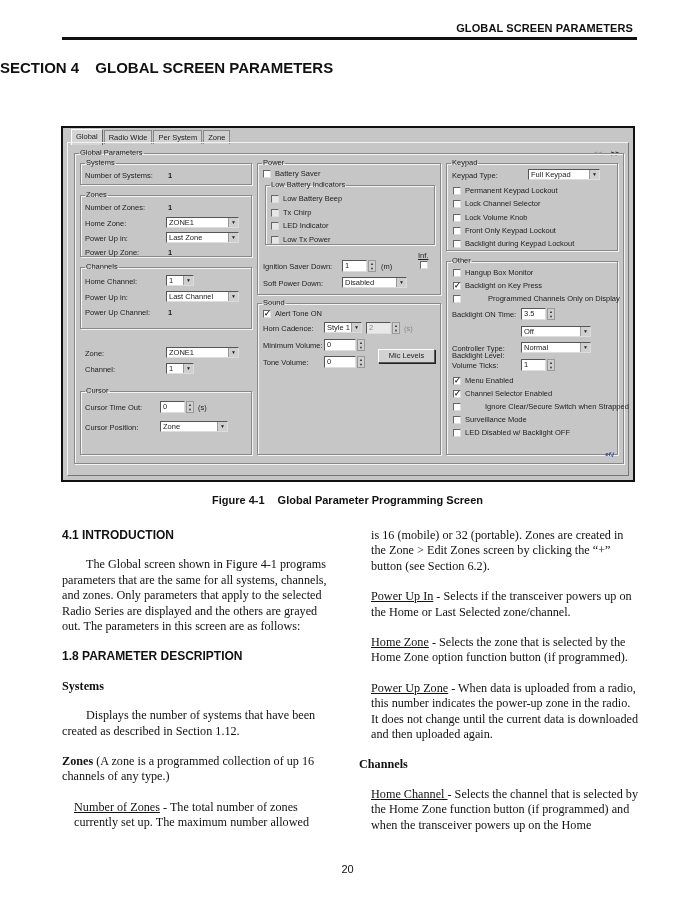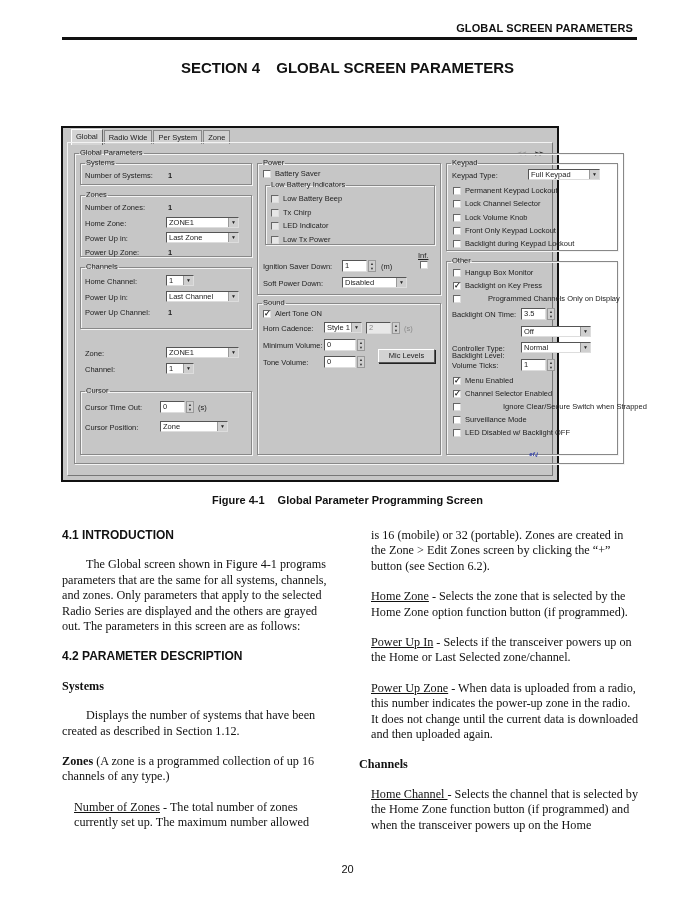--- a/index.html
+++ b/index.html
@@ -1,23 +1,23 @@
 <!DOCTYPE html>
 <html><head>
 <meta charset="utf-8">
 <style>
   html, body { margin: 0; padding: 0; background: #ffffff; }
   body { width: 695px; height: 899px; position: relative; overflow: hidden; font-family: "Liberation Sans", sans-serif; color: #111; }
   .running-head { position: absolute; top: 22px; right: 62px; font-size: 11px; font-weight: bold; letter-spacing: 0.1px; }
   .head-rule { position: absolute; top: 37px; left: 62px; width: 575px; height: 3px; background: #111; }
-  .section-title { position: absolute; top: 59px; left: 0; width: 695px; text-align: center; font-size: 15px; font-weight: bold; }
+  .section-title { position: absolute; top: 59px; left: 0; width: 695px; text-align: left; font-size: 15px; font-weight: bold; }
   .section-title .num { margin-right: 12px; }
 
   
-  .win { position: absolute; left: 61px; top: 126px; width: 498px; height: 356px; background: #c6c6c6; border: 2px solid #111; box-sizing: border-box; font-size: 7.5px; color: #222; }
+  .win { position: absolute; left: 61px; top: 126px; width: 574px; height: 356px; background: #c6c6c6; border: 2px solid #111; box-sizing: border-box; font-size: 7.5px; color: #222; }
   .tabs { position: absolute; left: 8px; top: 2px; height: 13px; display: flex; }
   .tab { border: 1px solid #888; border-bottom: none; background: #d0d0d0; padding: 1px 4px; margin-right: 1px; font-size: 7.5px; height: 11px; line-height: 11px; }
   .tab.active { background: #d4d4d4; border-color: #fff #666 #666 #fff; position: relative; top: -1px; height: 13px; }
   .tabbody { position: absolute; left: 4px; top: 14px; right: 4px; bottom: 4px; border: 1px solid #f2f2f2; border-right-color: #777; border-bottom-color: #777; }
   .navarrows { position: absolute; right: 8px; top: 6px; font-size: 8px; font-weight: bold; }
   .navarrows .dis { color: #999; margin-right: 6px; }
   fieldset.gb { position: absolute; margin: 0; padding: 0; border: 1px solid #888; box-shadow: inset 1px 1px 0 #f4f4f4, 1px 1px 0 #f4f4f4; }
   fieldset.gb > legend { font-size: 7.5px; padding: 0 1px; margin-left: 4px; line-height: 8px; }
   .lbl { position: absolute; font-size: 7.5px; white-space: nowrap; }
   .val { position: absolute; font-size: 7.5px; font-weight: bold; }
@@ -193,46 +193,46 @@
     <span class="lbl" style="left:384px; top:201px;">Controller Type:</span>
     <div class="combo" style="left:453px; top:199px; width:70px;"><span>Normal</span><span class="arr">▼</span></div>
     <span class="lbl" style="left:384px; top:218px;">Volume Ticks:</span>
     <div class="spin" style="left:453px; top:216px; width:25px;">1</div>
     <div class="spinbtn" style="left:479px; top:216px;">▲<br>▼</div>
     <span class="chk" style="left:385px; top:234px;">✓</span>
     <span class="chkl" style="left:397px; top:233px;">Menu Enabled</span>
     <span class="chk" style="left:385px; top:247px;">✓</span>
     <span class="chkl" style="left:397px; top:246px;">Channel Selector Enabled</span>
     <span class="chk" style="left:385px; top:260px;"></span>
-    <span class="chkl" style="left:415px; top:259px;padding-left:20px;">Ignore Clear/Secure Switch when Strapped</span>
+    <span class="chkl" style="left:397px; top:259px;padding-left:20px;">Ignore Clear/Secure Switch when Strapped</span>
     <span class="chk" style="left:385px; top:273px;"></span>
     <span class="chkl" style="left:397px; top:272px;">Surveillance Mode</span>
     <span class="chk" style="left:385px; top:286px;"></span>
     <span class="chkl" style="left:397px; top:285px;">LED Disabled w/ Backlight OFF</span>
     <span class="logo" style="right:14px; bottom:18px;">ef.j</span>
   </div>
 </div>
 
 <div class="caption">
   <span class="num">Figure 4-1</span>
   <span>Global Parameter Programming Screen</span>
 </div>
 
 <div class="col left">
   <h2>4.1 INTRODUCTION</h2>
   <p class="ind">The Global screen shown in Figure 4-1 programs parameters that are the same for all systems, channels, and zones. Only parameters that apply to the selected Radio Series are displayed and the others are grayed out. The parameters in this screen are as follows:</p>
-  <h2>4.2 PARAMETER DESCRIPTION</h2>
+  <h2>1.8 PARAMETER DESCRIPTION</h2>
   <h3>Systems</h3>
   <p class="ind">Displays the number of systems that have been created as described in Section 1.12.</p>
   <p><span class="b">Zones</span><span> (A zone is a programmed collection of up 16 channels of any type.)</span></p>
   <p class="sub"><span class="u">Number of Zones</span><span> - The total number of zones currently set up. The maximum number allowed</span></p>
 </div>
 
 <div class="col right">
   <p class="sub">is 16 (mobile) or 32 (portable). Zones are created in the Zone &gt; Edit Zones screen by clicking the “+” button (see Section 6.2).</p>
+  <p class="sub"><span class="u">Power Up In</span><span> - Selects if the transceiver powers up on the Home or Last Selected zone/channel.</span></p>
   <p class="sub"><span class="u">Home Zone</span><span> - Selects the zone that is selected by the Home Zone option function button (if programmed).</span></p>
-  <p class="sub"><span class="u">Power Up In</span><span> - Selects if the transceiver powers up on the Home or Last Selected zone/channel.</span></p>
   <p class="sub"><span class="u">Power Up Zone</span><span> - When data is uploaded from a radio, this number indicates the power-up zone in the radio. It does not change until the current data is downloaded and then uploaded again.</span></p>
   <h3>Channels</h3>
   <p class="sub"><span class="u">Home Channel </span><span>- Selects the channel that is selected by the Home Zone function button (if programmed) and when the transceiver powers up on the Home</span></p>
 </div>
 
 <div class="page-num">20</div>
 
 </body></html>

